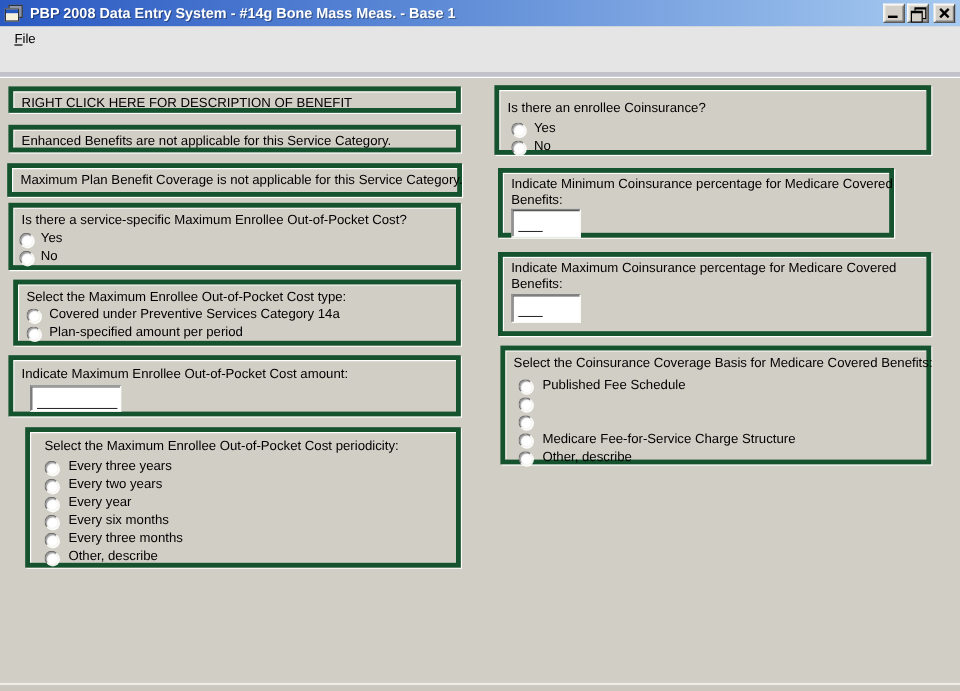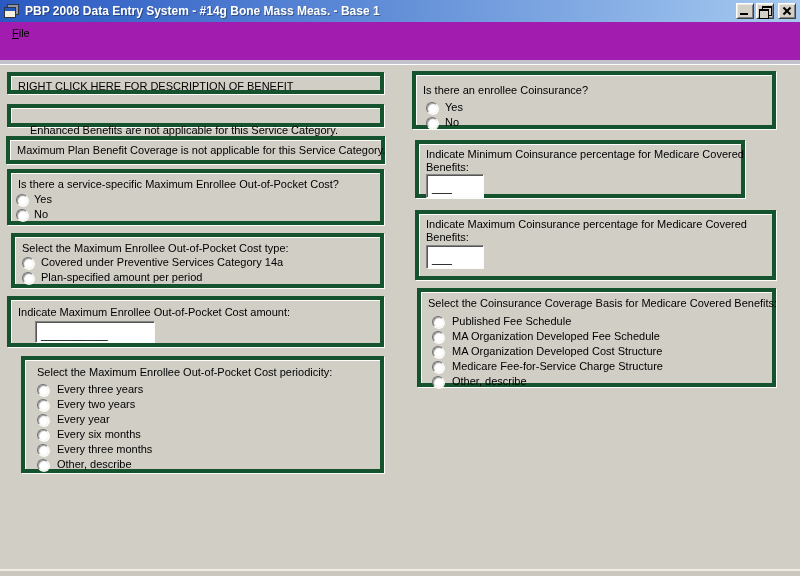--- a/index.html
+++ b/index.html
@@ -35,21 +35,21 @@
   .winbtn.close { margin-left:4px; }
   .glyph-min { position:absolute; left:3px; bottom:3px; width:8px; height:2px; background:#000; }
   .glyph-restore { position:absolute; left:2px; top:2px; width:12px; height:10px; }
   .glyph-restore::before { content:""; position:absolute; left:3px; top:0; width:8px; height:7px; background:#d4d0c8; border:1px solid #000; border-top-width:2px; }
   .glyph-restore::after  { content:""; position:absolute; left:0; top:3px; width:8px; height:7px; background:#d4d0c8; border:1px solid #000; border-top-width:2px; }
   .glyph-close { position:absolute; left:4px; top:3px; width:8px; height:8px; }
   .glyph-close::before, .glyph-close::after { content:""; position:absolute; left:3px; top:-1px; width:2px; height:10px; background:#000; }
   .glyph-close::before { transform:rotate(45deg); }
   .glyph-close::after  { transform:rotate(-45deg); }
 
-  .menubar { position:absolute; left:0; top:22px; width:800px; height:38px; background:#a21caf; }
+  .menubar { position:absolute; left:0; top:22px; width:800px; height:38px; background:#e5e5e5; }
   .menu-item { position:absolute; left:8px; top:4px; padding:1px 4px; cursor:default; }
   .accel { text-decoration:underline; }
 
   .divider { position:absolute; left:0; top:60px; width:800px; height:5px; background:#c2c3ca; border-bottom:1px solid #ffffff; }
 
   .formarea { position:absolute; left:0; top:66px; width:800px; height:503px; background:#d1cec6; }
   .bottom-line  { position:absolute; left:0; top:569px; width:800px; height:2px; background:#efece5; }
   .bottom-strip { position:absolute; left:0; top:571px; width:800px; height:5px; background:#cbc7bf; }
 
   
@@ -106,21 +106,21 @@
   <span class="menu-item"><span class="accel">F</span><span>ile</span></span>
 </div>
 <div class="divider"></div>
 <div class="formarea"></div>
 
 <div class="frame" style="left:7px; top:72px; width:377px; height:22px;">
   <span class="flabel" style="top:4px;">RIGHT CLICK HERE FOR DESCRIPTION OF BENEFIT</span>
 </div>
 
 <div class="frame" style="left:7px; top:104px; width:377px; height:23px;">
-  <span class="flabel" style="top:16px;margin-left:12px;">Enhanced Benefits are not applicable for this Service Category.</span>
+  <span class="flabel" style="top:4px;">Enhanced Benefits are not applicable for this Service Category.</span>
 </div>
 
 <div class="frame" style="left:6px; top:136px; width:379px; height:28px;">
   <span class="flabel" style="top:4px;">Maximum Plan Benefit Coverage is not applicable for this Service Category.</span>
 </div>
 
 <div class="frame" style="left:7px; top:169px; width:377px; height:56px;">
   <span class="flabel">Is there a service-specific Maximum Enrollee Out-of-Pocket Cost?</span>
   <span class="radio" style="left:5px; top:21px;"></span>
   <span class="rlabel" style="left:23px; top:20px;">Yes</span>
@@ -131,21 +131,21 @@
 <div class="frame" style="left:11px; top:233px; width:373px; height:55px;">
   <span class="flabel">Select the Maximum Enrollee Out-of-Pocket Cost type:</span>
   <span class="radio" style="left:7px; top:20px;"></span>
   <span class="rlabel" style="left:26px; top:19px;">Covered under Preventive Services Category 14a</span>
   <span class="radio" style="left:7px; top:35px;"></span>
   <span class="rlabel" style="left:26px; top:34px;">Plan-specified amount per period</span>
 </div>
 
 <div class="frame" style="left:7px; top:296px; width:377px; height:51px;">
   <span class="flabel" style="top:6px;">Indicate Maximum Enrollee Out-of-Pocket Cost amount:</span>
-  <div class="maskinput" style="left:24px; top:21px; width:120px; height:22px;">__________</div>
+  <div class="maskinput" style="left:14px; top:21px; width:76px; height:22px;">__________</div>
 </div>
 
 <div class="frame" style="left:21px; top:356px; width:363px; height:117px;">
   <span class="flabel" style="left:12px; top:6px;">Select the Maximum Enrollee Out-of-Pocket Cost periodicity:</span>
   <span class="radio" style="left:12px; top:24px;"></span>
   <span class="rlabel" style="left:32px; top:23px;text-align:right;">Every three years</span>
   <span class="radio" style="left:12px; top:39px;"></span>
   <span class="rlabel" style="left:32px; top:38px;">Every two years</span>
   <span class="radio" style="left:12px; top:54px;"></span>
   <span class="rlabel" style="left:32px; top:53px;">Every year</span>
@@ -173,23 +173,21 @@
 <div class="frame" style="left:415px; top:210px; width:361px; height:70px;">
   <span class="flabel wrap" style="top:4px; width:340px;">Indicate Maximum Coinsurance percentage for Medicare Covered Benefits:</span>
   <div class="maskinput" style="left:7px; top:31px; width:58px; height:24px;">___</div>
 </div>
 
 <div class="frame" style="left:417px; top:288px; width:359px; height:99px;">
   <span class="flabel" style="top:5px;">Select the Coinsurance Coverage Basis for Medicare Covered Benefits:</span>
   <span class="radio" style="left:11px; top:24px;"></span>
   <span class="rlabel" style="left:31px; top:23px;">Published Fee Schedule</span>
   <span class="radio" style="left:11px; top:39px;"></span>
-  <span class="rlabel" style="left:31px; top:38px;">MA Organization Developed Fee Schedule</span>
   <span class="radio" style="left:11px; top:54px;"></span>
-  <span class="rlabel" style="left:31px; top:53px;">MA Organization Developed Cost Structure</span>
   <span class="radio" style="left:11px; top:69px;"></span>
   <span class="rlabel" style="left:31px; top:68px;">Medicare Fee-for-Service Charge Structure</span>
   <span class="radio" style="left:11px; top:84px;"></span>
   <span class="rlabel" style="left:31px; top:83px;">Other, describe</span>
 </div>
 
 <div class="bottom-line"></div>
 <div class="bottom-strip"></div>
 
 </body></html>

